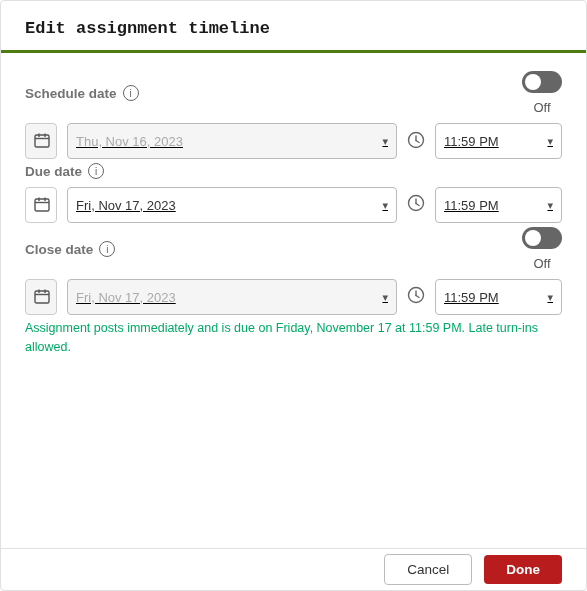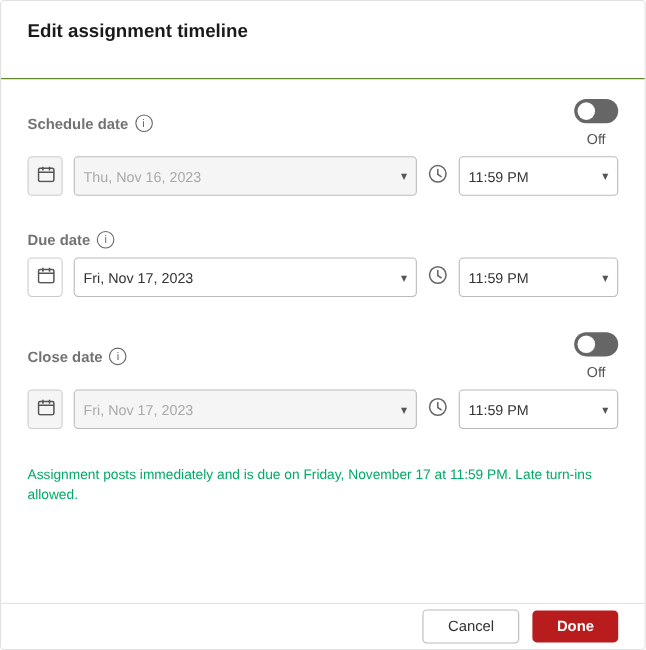--- a/index.html
+++ b/index.html
@@ -17,22 +17,23 @@
       min-height: 591px;
       background: #fff;
       border: 1px solid #e0e0e0;
       border-radius: 4px;
       display: flex;
       flex-direction: column;
       padding: 0;
       position: relative;
     }
     .dialog-header {
-      padding: 18px 24px 32px 24px;
-      border-bottom: 1px solid #4d7c0f;
+      padding: 18px 24px 12px 24px;
+      border-bottom: 3px solid #4d7c0f;
+      font-family: Liberation Mono, monospace;
     }
     .dialog-title {
       font-size: 17px;
       font-weight: 700;
       color: #1a1a1a;
     }
     .dialog-body {
       padding: 18px 24px 16px 24px;
       flex: 1;
     }
@@ -90,21 +91,22 @@
       transition: left 0.15s;
     }
     .toggle-label {
       font-size: 13px;
       color: #555;
     }
     .field-row {
       display: flex;
       align-items: center;
       gap: 10px;
-      margin-bottom: 32px;
+      margin-bottom: 4px;
+      text-decoration: underline;
     }
     .date-field {
       display: flex;
       align-items: center;
       border: 1.5px solid #bbb;
       border-radius: 4px;
       padding: 0 8px;
       height: 36px;
       flex: 1;
       gap: 8px;
@@ -134,21 +136,21 @@
       font-size: 11px;
       flex-shrink: 0;
     }
     .time-field {
       display: flex;
       align-items: center;
       border: 1.5px solid #bbb;
       border-radius: 4px;
       padding: 0 8px;
       height: 36px;
-      width: 145px;
+      width: 127px;
       gap: 8px;
       background: #fff;
       cursor: pointer;
       flex-shrink: 0;
     }
     .time-field-text {
       font-size: 13px;
       color: #333;
       flex: 1;
     }

